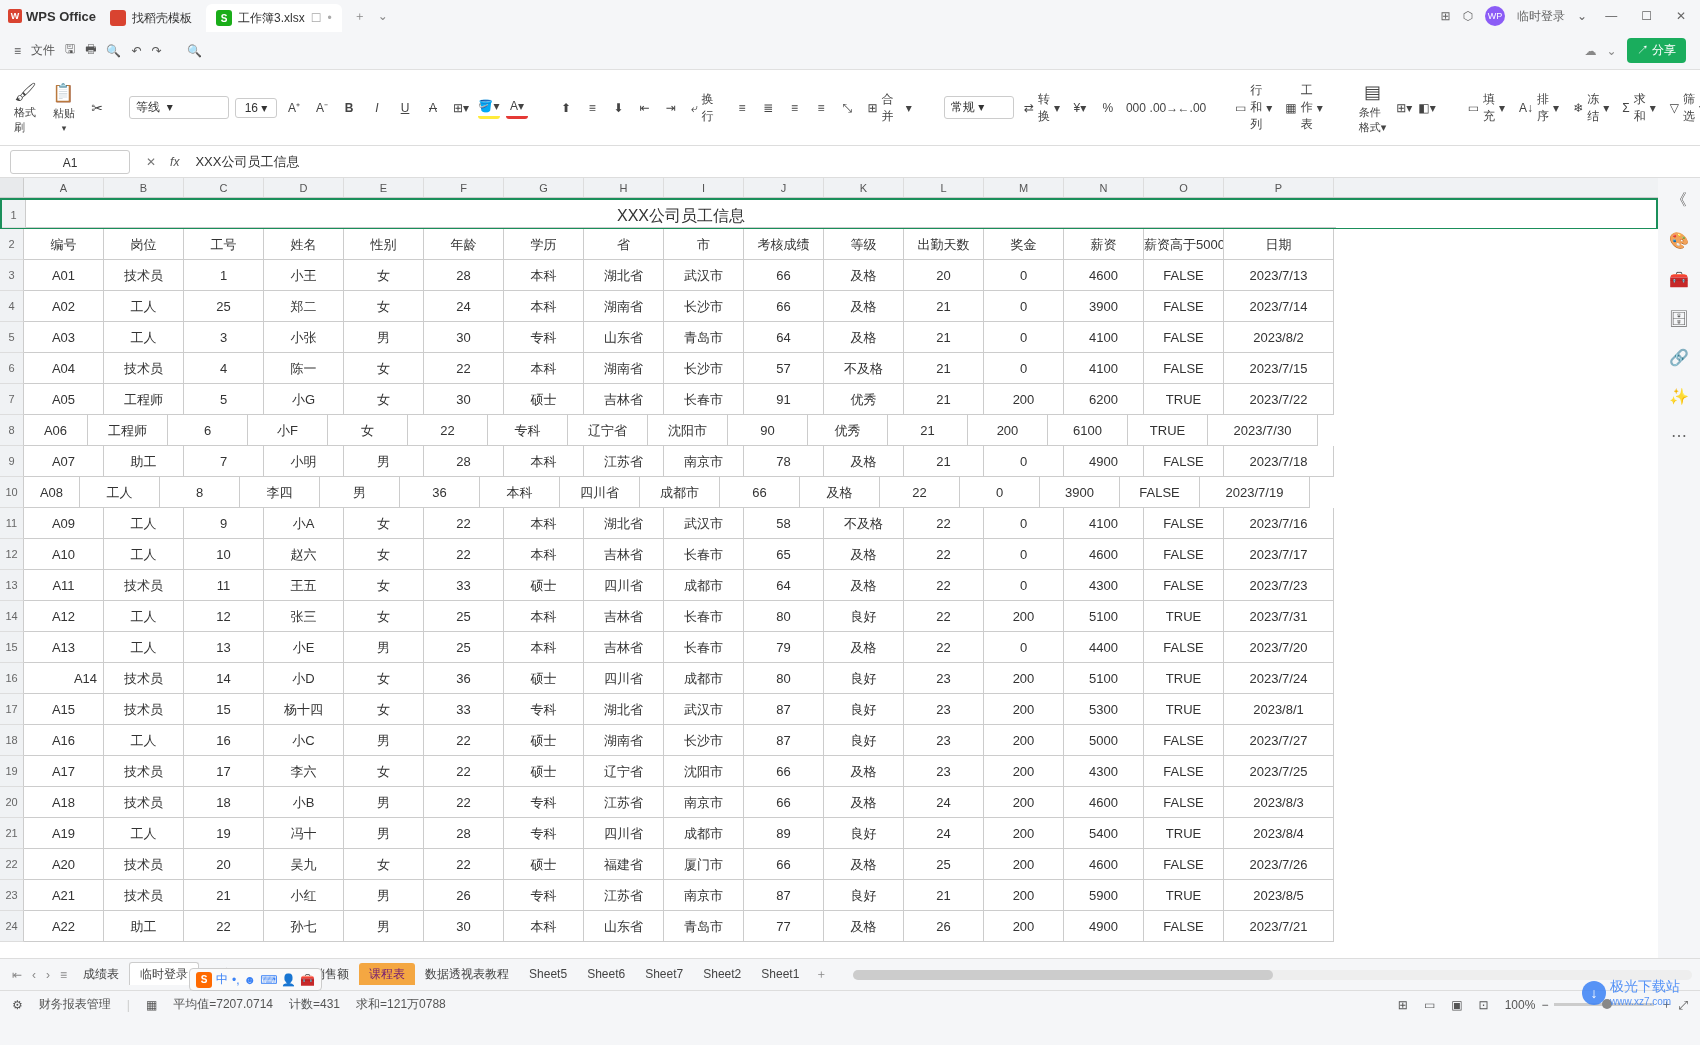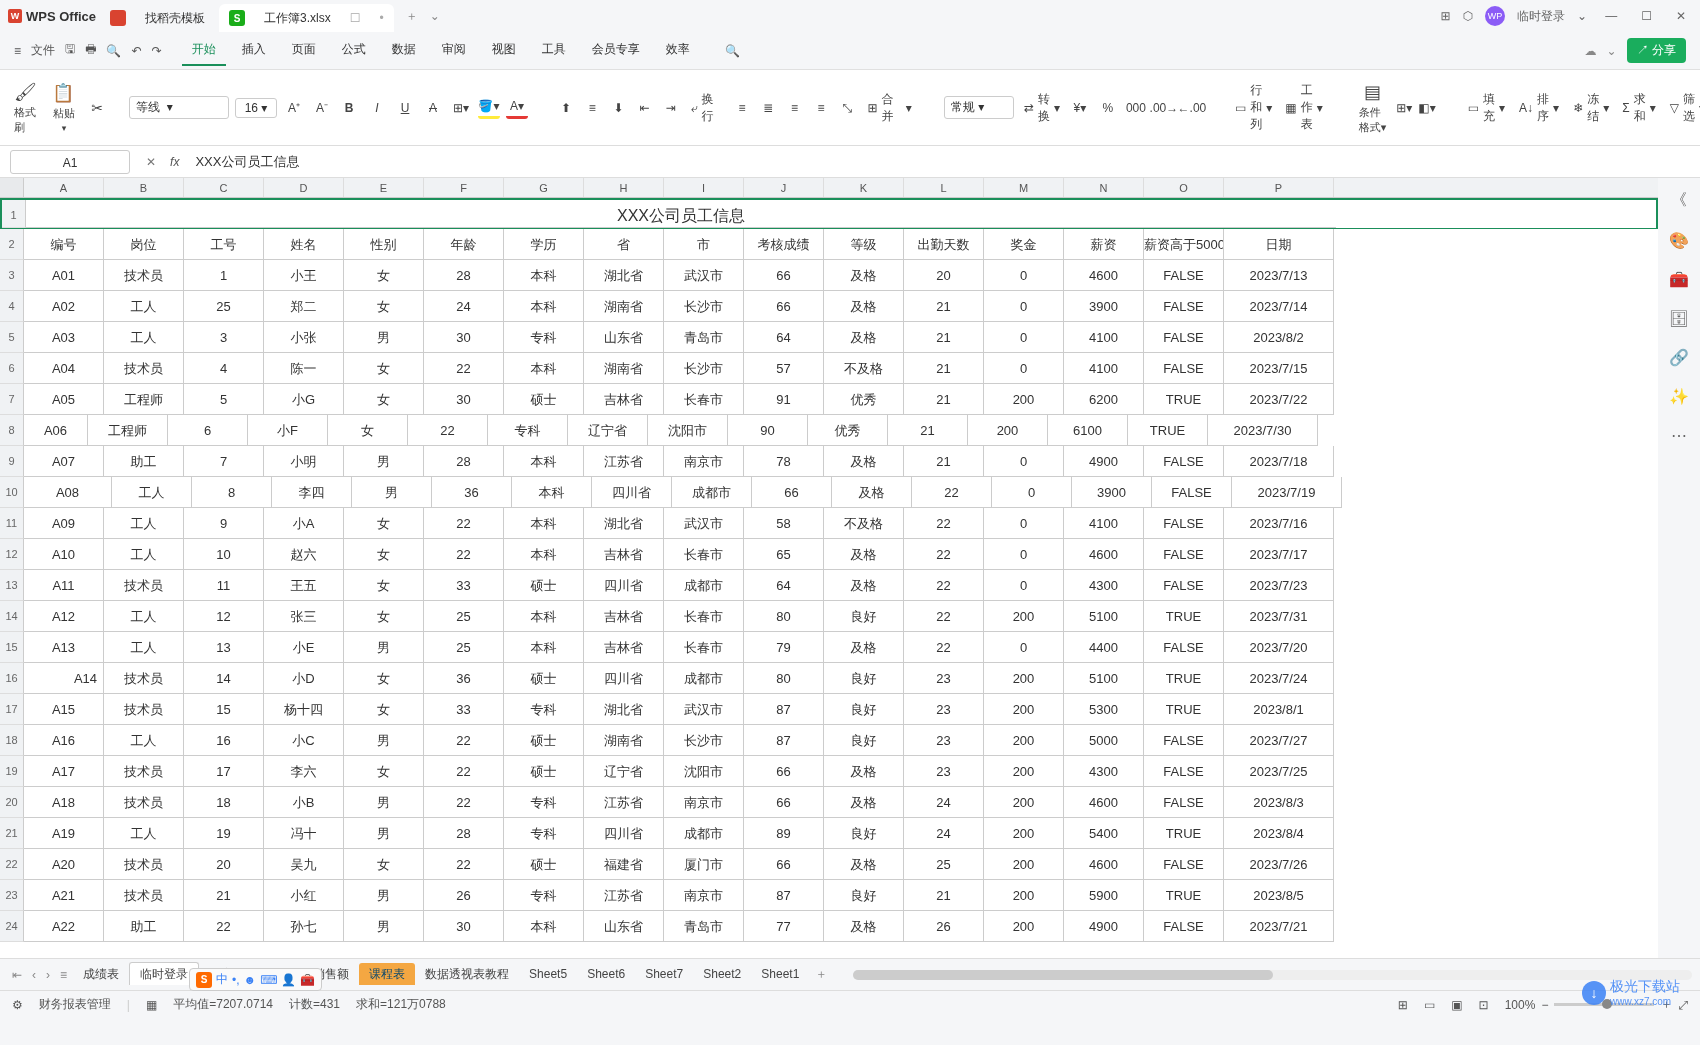--- a/index.html
+++ b/index.html
@@ -1,20 +1,20 @@
 <!DOCTYPE html>
 <html><head>
 <meta charset="utf-8">
 <style>
 * { margin: 0; padding: 0; box-sizing: border-box; font-family: "Microsoft YaHei", Arial, sans-serif; }
 body { width: 1700px; height: 1045px; background: #f5f6f8; overflow: hidden; font-size: 12px; color: #333; }
 .titlebar { height: 32px; background: #f5f6f8; display: flex; align-items: center; padding: 0 8px; gap: 4px; }
 .wps-logo { display: flex; align-items: center; gap: 4px; font-weight: bold; font-size: 13px; }
 .wps-icon { width: 14px; height: 14px; background: #d94330; border-radius: 2px; display: inline-flex; align-items: center; justify-content: center; color: white; font-size: 9px; font-weight: bold; }
-.tab { display: flex; align-items: center; gap: 19px; padding: 4px 10px; border-radius: 6px 6px 0 0; height: 28px; margin-top: 4px; font-size: 12px; cursor: pointer; }
+.tab { display: flex; align-items: center; gap: 6px; padding: 4px 10px; border-radius: 6px 6px 0 0; height: 28px; margin-top: 4px; font-size: 12px; cursor: pointer; }
 .tab.active { background: #fff; }
 .tab .xicon { width: 16px; height: 16px; background: #1aad19; border-radius: 3px; color: #fff; display: inline-flex; align-items: center; justify-content: center; font-size: 10px; font-weight: bold; }
 .tab .sicon { width: 16px; height: 16px; background: #d94330; border-radius: 3px; }
 .titlebar .spacer { flex: 1; }
 .title-right { display: flex; align-items: center; gap: 12px; color: #666; }
 .avatar { width: 20px; height: 20px; background: #8b5cf6; border-radius: 50%; display: inline-flex; align-items: center; justify-content: center; color: white; font-size: 9px; }
 .winbtn { padding: 0 6px; color: #666; }
 
 .menubar { height: 38px; background: #f5f6f8; display: flex; align-items: center; padding: 0 14px; gap: 8px; border-bottom: 1px solid #e0e0e0; }
 .menubar .lefticons { display: flex; gap: 10px; color: #555; align-items: center; }
@@ -53,21 +53,21 @@
 .title-row .cell { border-right: none; font-size: 16px; font-weight: 500; }
 .title-row { border: 2px solid #1a8f5a; border-bottom-width: 1px; }
 .header-row .cell { font-weight: 500; }
 
 .sidepanel { width: 42px; background: #f5f6f8; display: flex; flex-direction: column; align-items: center; gap: 20px; padding-top: 12px; color: #666; }
 .sidepanel div { cursor: pointer; font-size: 16px; }
 
 .sheettabs { height: 32px; background: #f5f6f8; display: flex; align-items: center; padding: 0 8px; gap: 2px; border-top: 1px solid #ddd; }
 .sheettabs .nav { color: #888; padding: 0 4px; cursor: pointer; }
 .stab { padding: 4px 10px; font-size: 12px; color: #444; cursor: pointer; border-radius: 3px 3px 0 0; }
-.stab.orange { background: #f4a742; color: #0c4a6e; }
+.stab.orange { background: #f4a742; color: #701a75; }
 .stab.active { background: #fff; border: 1px solid #ccc; border-bottom: none; }
 .ime-bar { display: flex; gap: 4px; align-items: center; background: #fafafa; border: 1px solid #ccc; border-radius: 4px; padding: 2px 6px; margin: 0 4px; }
 .ime-s { width: 16px; height: 16px; background: #ff6a00; border-radius: 3px; color: white; font-size: 10px; display: flex; align-items: center; justify-content: center; font-weight: bold; }
 .ime-ico { font-size: 12px; color: #3b82f6; }
 
 .statusbar { height: 28px; background: #f5f6f8; display: flex; align-items: center; padding: 0 12px; gap: 16px; font-size: 12px; color: #555; border-top: 1px solid #ddd; }
 .statusbar .sb-spacer { flex: 1; }
 .zoom { display: flex; align-items: center; gap: 6px; }
 .zslider { width: 100px; height: 3px; background: #ccc; position: relative; }
 .zslider::after { content: ''; position: absolute; width: 10px; height: 10px; background: #888; border-radius: 50%; top: -4px; left: 48px; }
@@ -115,32 +115,20 @@
 <div class="menubar">
   <div class="lefticons">
     <span>≡</span>
     <span>文件</span>
     <span>🖫</span>
     <span>🖶</span>
     <span>🔍</span>
     <span>↶</span>
     <span>↷</span>
   </div>
-  <div class="menus" id="menus">
-      <span class="menu active">开始</span>
-      <span class="menu">插入</span>
-      <span class="menu">页面</span>
-      <span class="menu">公式</span>
-      <span class="menu">数据</span>
-      <span class="menu">审阅</span>
-      <span class="menu">视图</span>
-      <span class="menu">工具</span>
-      <span class="menu">会员专享</span>
-      <span class="menu">效率</span>
-    </div>
   <span style="margin-left:18px;color:#666">🔍</span>
   <div class="right">
     <span style="color:#888">☁</span>
     <span style="color:#888">⌄</span>
     <span class="share-btn">
       <span>↗</span>
       <span>分享</span>
     </span>
   </div>
 </div>
@@ -432,21 +420,21 @@
           <div class="cell" style="width: 80px;">78</div>
           <div class="cell" style="width: 80px;">及格</div>
           <div class="cell" style="width: 80px;">21</div>
           <div class="cell" style="width: 80px;">0</div>
           <div class="cell" style="width: 80px;">4900</div>
           <div class="cell" style="width: 80px;">FALSE</div>
           <div class="cell" style="width: 110px;">2023/7/18</div>
         </div>
         <div class="row ">
           <div class="rowh">10</div>
-          <div class="cell" style="width: 88px;">A08</div>
+          <div class="cell" style="width: 56px;">A08</div>
           <div class="cell" style="width: 80px;">工人</div>
           <div class="cell" style="width: 80px;">8</div>
           <div class="cell" style="width: 80px;">李四</div>
           <div class="cell" style="width: 80px;">男</div>
           <div class="cell" style="width: 80px;">36</div>
           <div class="cell" style="width: 80px;">本科</div>
           <div class="cell" style="width: 80px;">四川省</div>
           <div class="cell" style="width: 80px;">成都市</div>
           <div class="cell" style="width: 80px;">66</div>
           <div class="cell" style="width: 80px;">及格</div>

